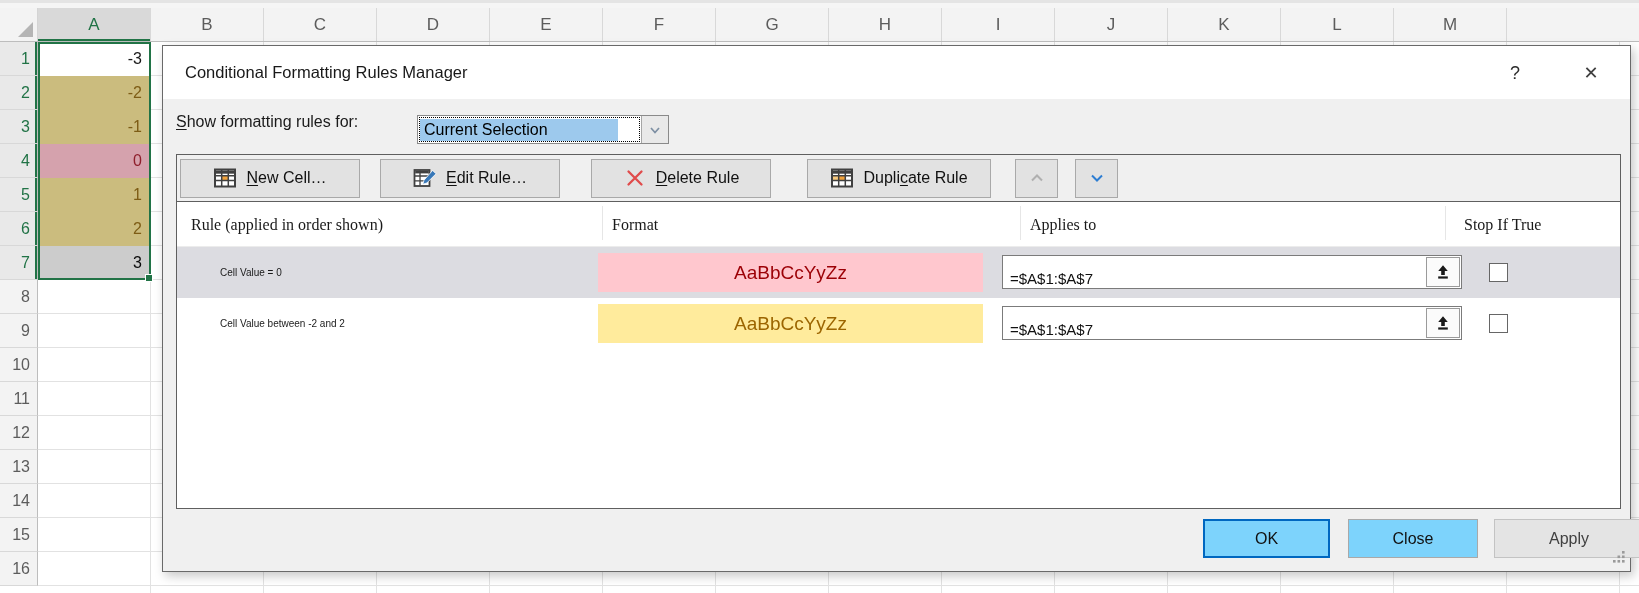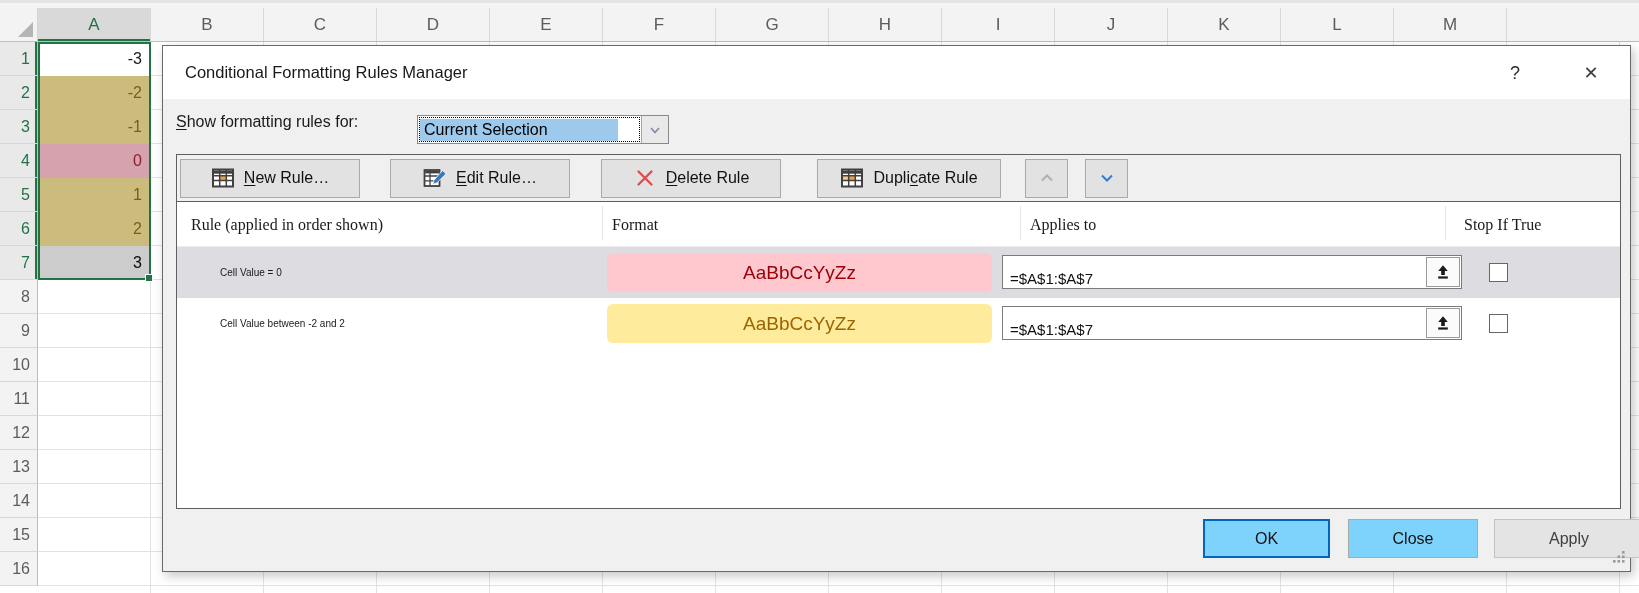--- a/index.html
+++ b/index.html
@@ -68,22 +68,22 @@
   .list-box { position:absolute; left:13px; top:155px; width:1445px; height:308px;
     border:1px solid #5f5f5f; background:#fff; }
   .list-header { position:relative; height:45px; border-bottom:1px solid #ececec; }
   .lh { position:absolute; top:0; height:45px; display:flex; align-items:center;
     font-size:16px; color:#1a1a1a;font-family:Liberation Serif, serif; }
   .lh-div { position:absolute; top:4px; bottom:6px; width:1px; background:#e6e6e6; }
   .rrow { position:relative; height:51px; }
   .rrow.sel { background:#dcdce1; }
   .r-name { position:absolute; left:43px; top:0; height:51px; display:flex;
     align-items:center; font-size:10px; }
-  .r-swatch { position:absolute; left:430px; top:6px; width:385px; height:39px;
-    display:flex; align-items:center; justify-content:center; font-size:19px;border-radius:6px; }
+  .r-swatch { position:absolute; left:421px; top:6px; width:385px; height:39px;
+    display:flex; align-items:center; justify-content:center; font-size:19px; }
   .r-input { position:absolute; left:825px; top:8px; width:460px; height:34px;
     background:#fff; border:1px solid #7b7b7b; }
   .r-input .txt { position:absolute; left:7px; top:0; height:44px; display:flex;
     align-items:center; font-size:15px; color:#111; }
   .collapse-btn { position:absolute; right:1px; top:1px; bottom:1px; width:34px;
     background:#fbfbfb; border:1px solid #9a9a9a; display:flex; align-items:center;
     justify-content:center; }
   .r-check { position:absolute; left:1312px; top:16px; width:19px; height:19px;
     background:#fff; border:1px solid #666; }
 
@@ -182,23 +182,23 @@
     </div>
 
     <div class="toolbar-box">
       <button class="tbtn w180">
         <svg width="24" height="24" viewBox="0 0 24 24">
           <rect x="2" y="3.5" width="20" height="17" fill="#fff" stroke="#404040" stroke-width="2"></rect>
           <rect x="3" y="4.5" width="18" height="3.2" fill="#404040"></rect>
           <rect x="8.8" y="10" width="6.4" height="4.4" fill="#f2a33c"></rect>
           <path d="M8.7 4 V20.5 M15.3 4 V20.5 M2 9.8 H22 M2 14.6 H22" stroke="#404040" stroke-width="1.5" fill="none"></path>
         </svg>
-        <span><span></span><span class="accel">N</span><span>ew Rule…</span></span>
-      </button>
-      <button class="tbtn w180" style="margin-left:30px">
+        <span><span></span><span class="accel">N</span><span>ew Cell…</span></span>
+      </button>
+      <button class="tbtn w180" style="margin-left:20px">
         <svg width="24" height="24" viewBox="0 0 24 24">
           <rect x="1.5" y="4" width="15" height="16" fill="#fff" stroke="#404040" stroke-width="1.8"></rect>
           <rect x="2.2" y="4.8" width="13.6" height="2.6" fill="#404040"></rect>
           <path d="M7 4.5 V19.5 M1.5 10 H16.5 M1.5 14.8 H16.5" stroke="#404040" stroke-width="1.3" fill="none"></path>
           <path d="M19.6 4.4 L23 7.8 L13.8 17 L9.8 18.2 L11 14.2 Z" fill="#3878b8" stroke="#fff" stroke-width="0.8"></path>
         </svg>
         <span><span></span><span class="accel">E</span><span>dit Rule…</span></span>
       </button>
       <button class="tbtn w180" style="margin-left:31px">
         <svg width="24" height="24" viewBox="0 0 24 24">

